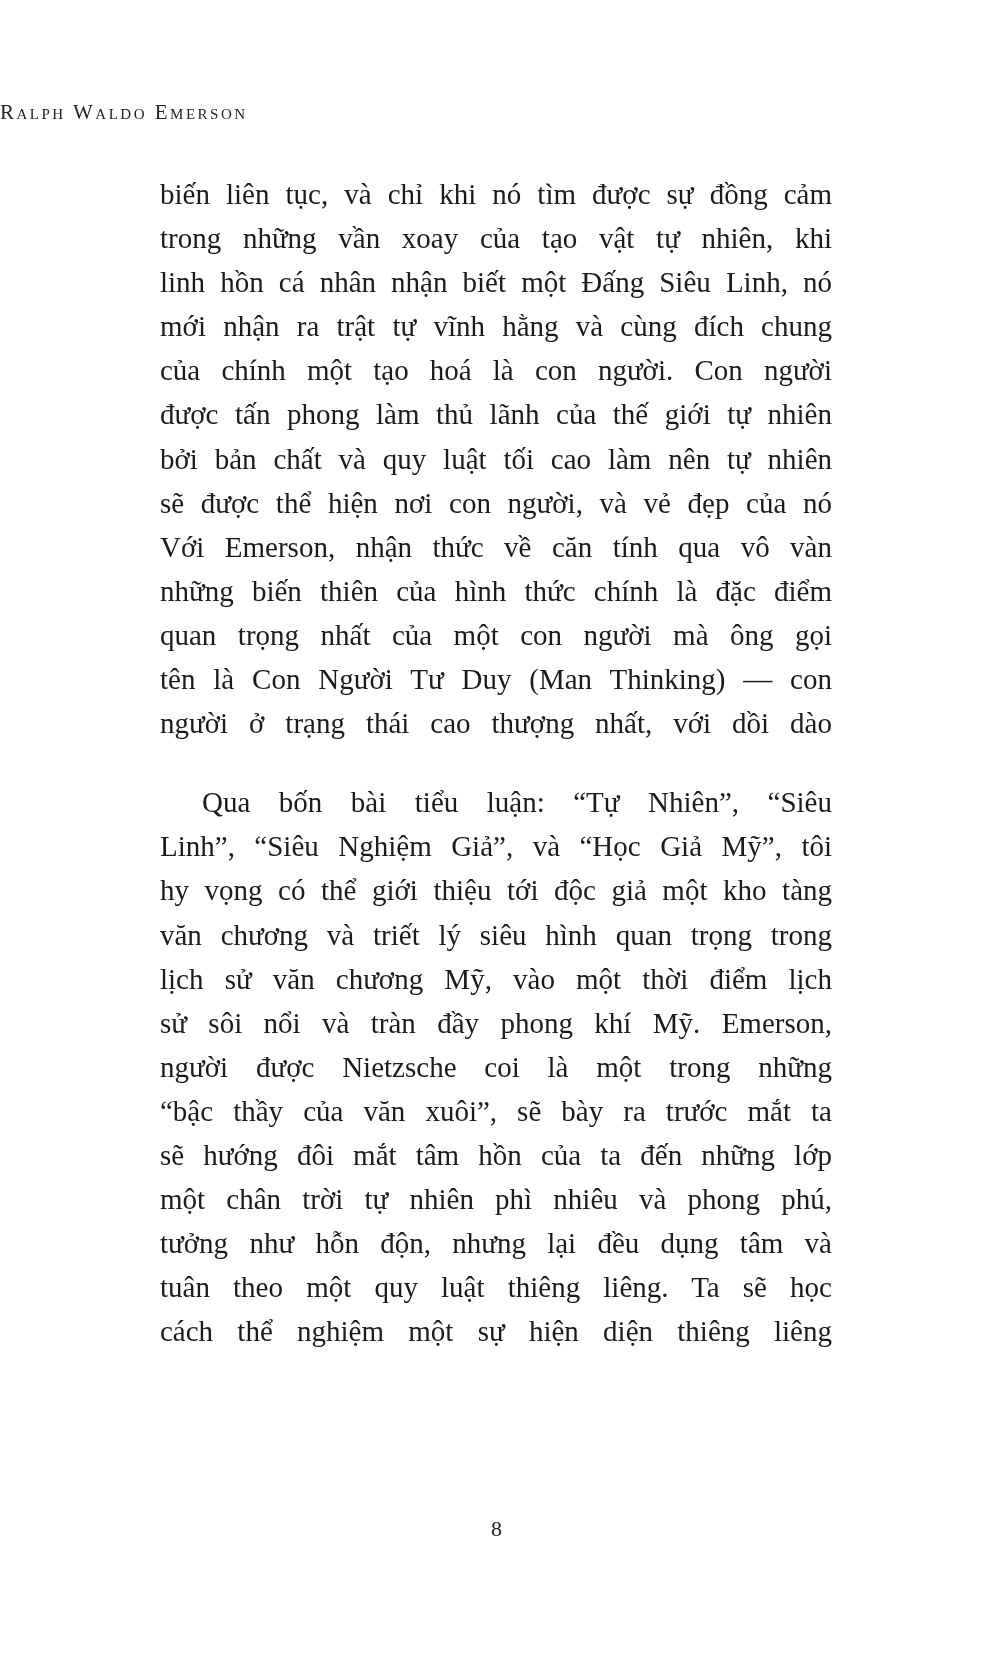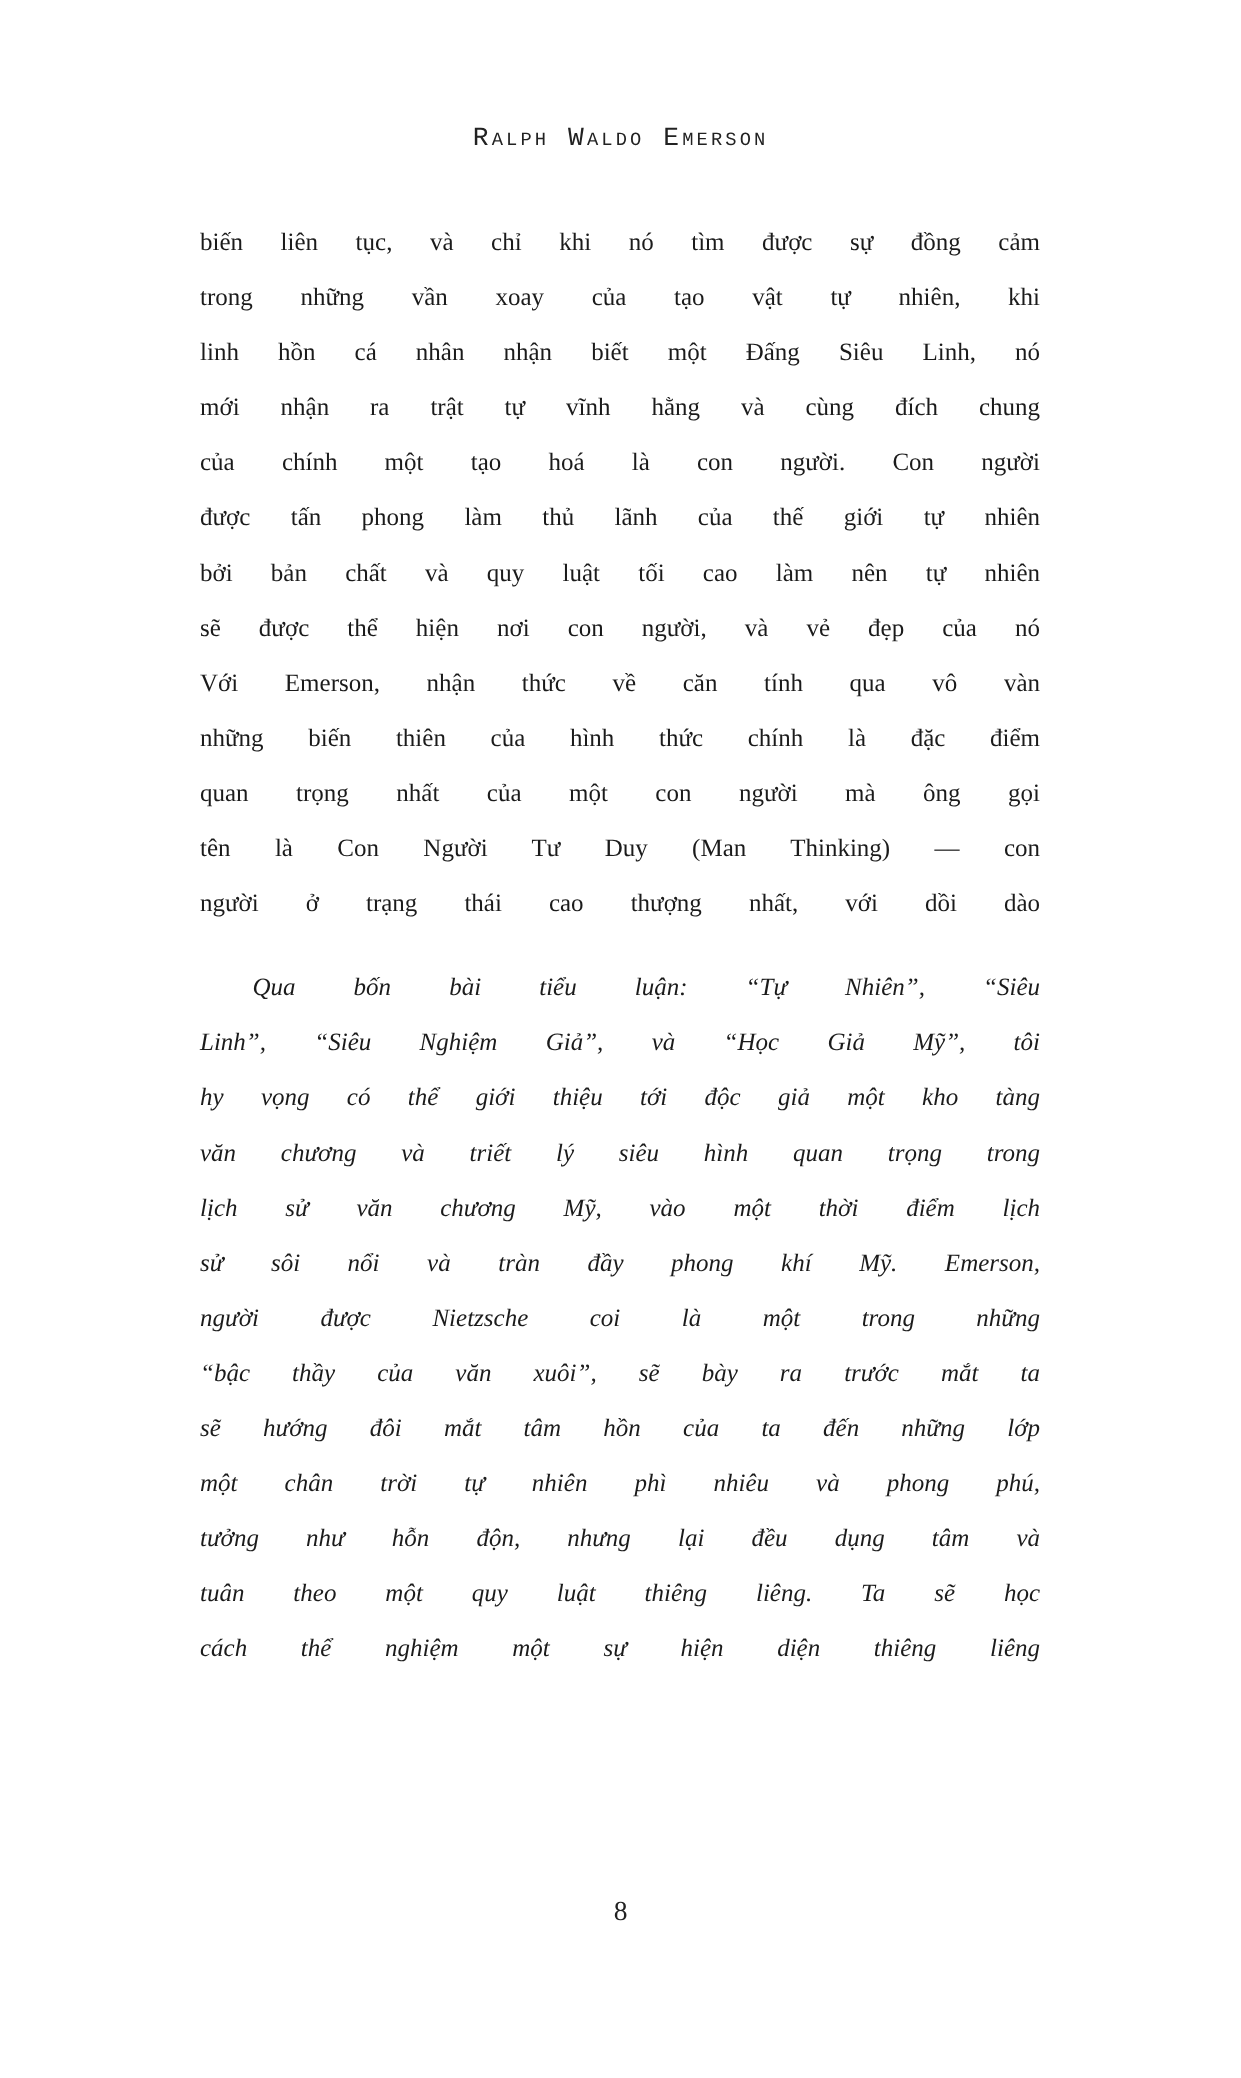--- a/index.html
+++ b/index.html
@@ -14,39 +14,37 @@
     background: #ffffff;
     color: #1e1e1e;
     font-family: "Liberation Serif", "DejaVu Serif", serif;
     overflow: hidden;
   }
   .running-header {
     position: absolute;
     top: 100px;
     left: 0;
     width: 100%;
-    text-align: center;
+    text-align: left;
     font-variant: small-caps;
     font-size: 21px;
     letter-spacing: 2.5px;
     color: #222222;
-    font-family: Liberation Mono, monospace;
   }
   .text-block {
     position: absolute;
     top: 172px;
     left: 160px;
     width: 672px;
-    font-size: 20px;
+    font-size: 29px;
     line-height: 44.1px;
     color: #1b1b1b;
   }
   .paragraph + .paragraph {
-    margin-top: 23px;
-    font-style: italic;
+    margin-top: 35px;
   }
   .line {
     text-align: justify;
     text-align-last: justify;
     white-space: normal;
   }
   .line.indent {
     text-indent: 42px;
   }
   .line.para-end {

